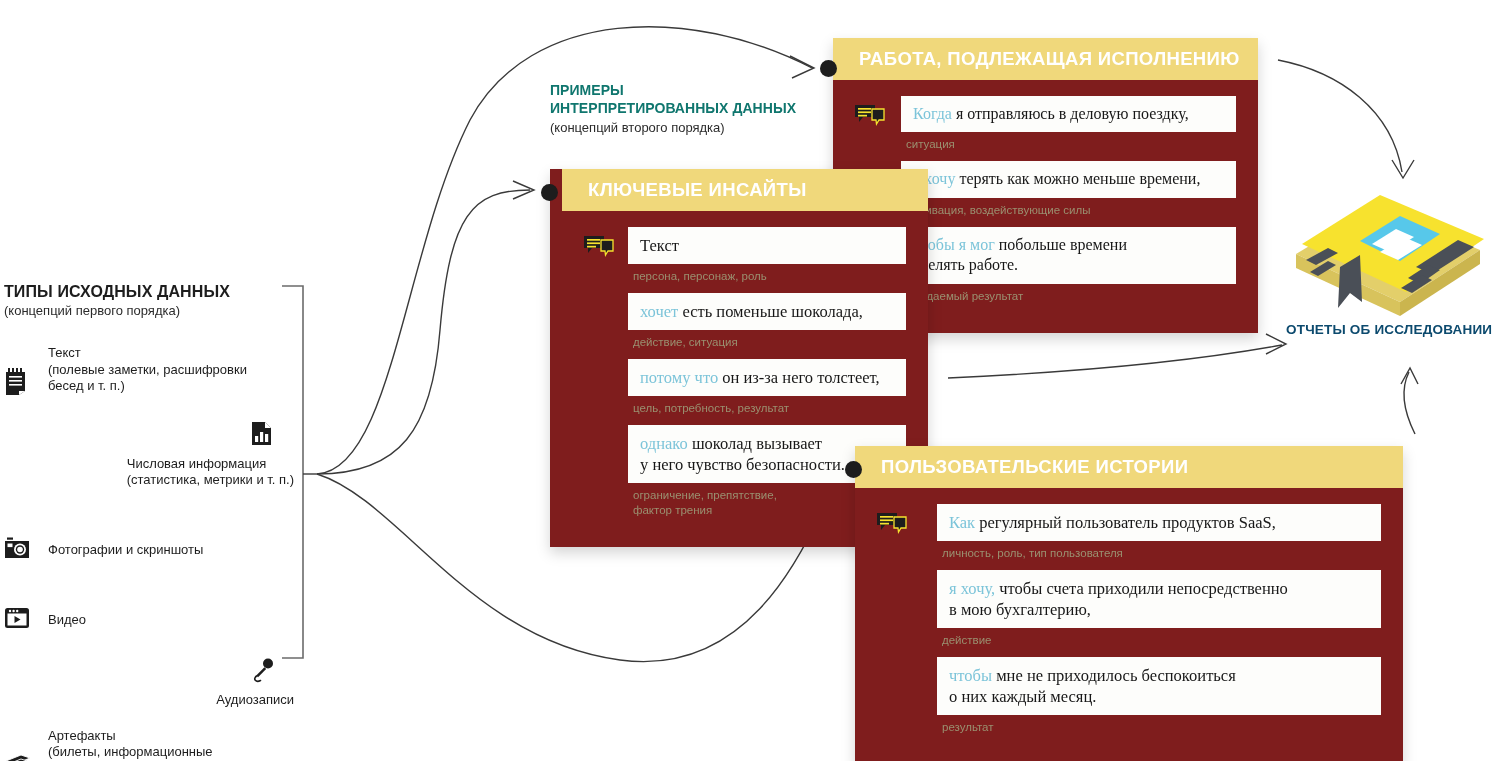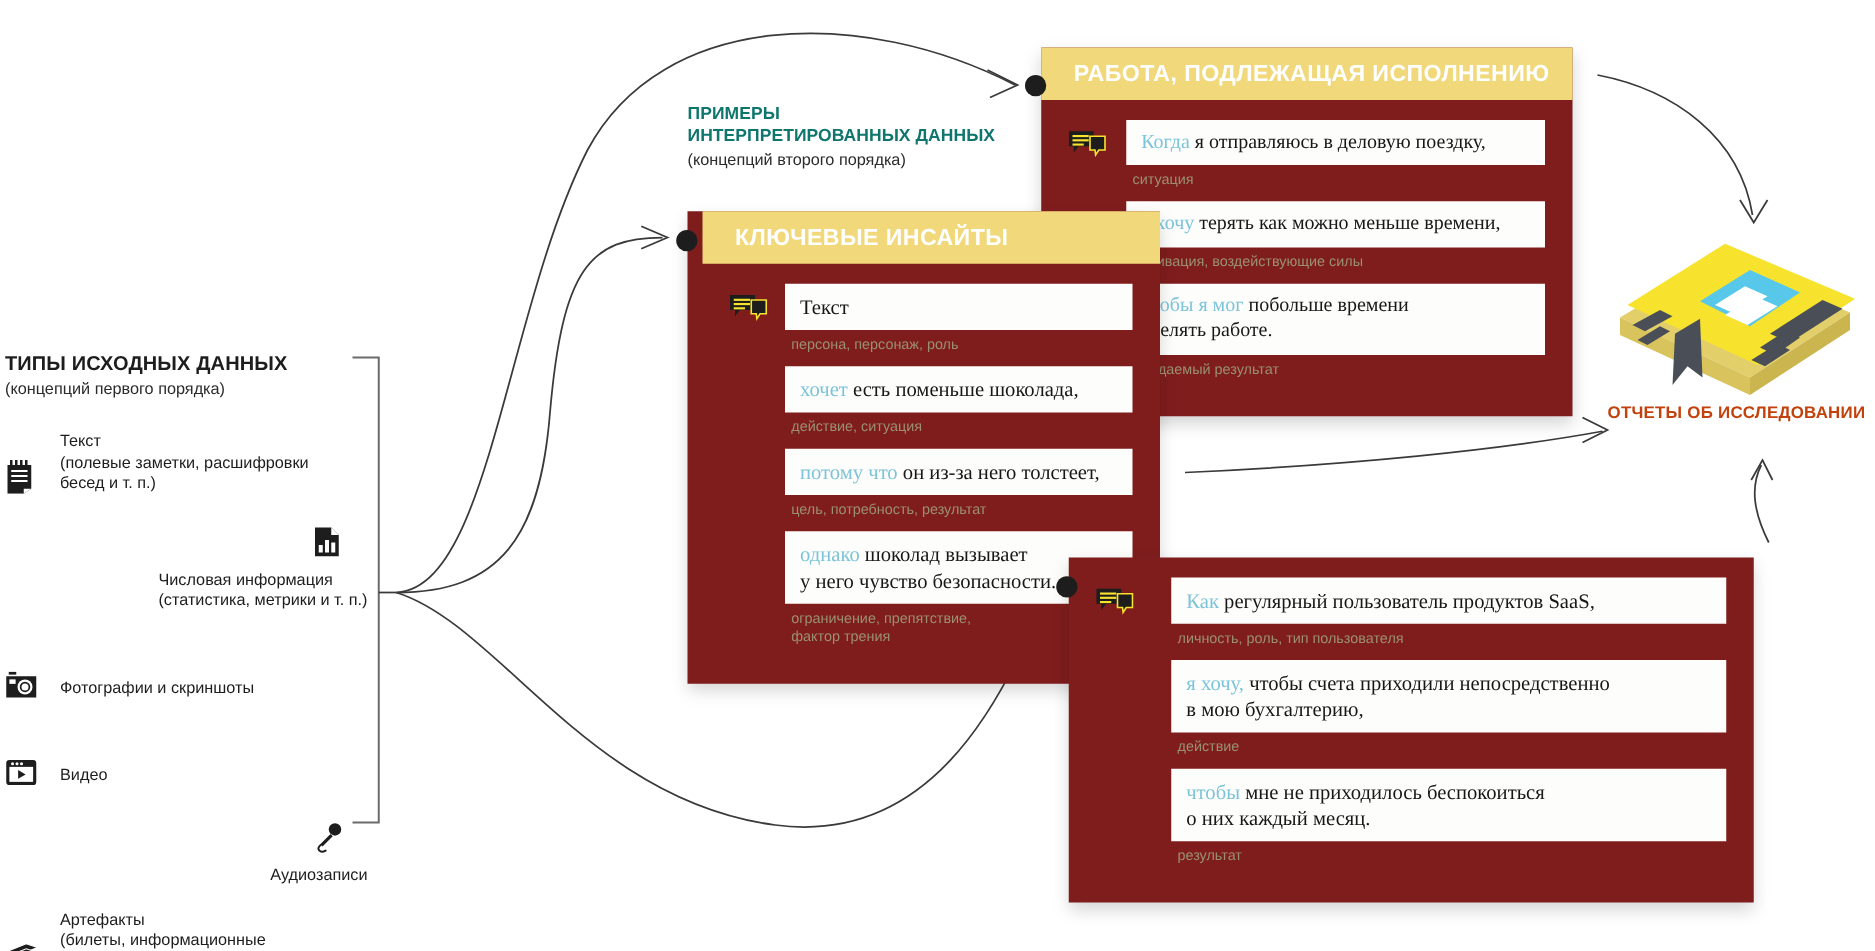--- a/index.html
+++ b/index.html
@@ -97,21 +97,21 @@
     background: #1d1d1d; z-index: 9;
   }
   #dot-jobs     { left: 820px; top: 60px; }
   #dot-insights { left: 541px; top: 184px; }
   #dot-stories  { left: 845px; top: 461px; }
 
   
   #book { position: absolute; left: 1288px; top: 162px; z-index: 3; }
   .book-label {
     position: absolute; left: 1286px; top: 322px;
-    font-size: 13.5px; font-weight: bold; color: #c2410c; letter-spacing: 0.2px;
+    font-size: 13.5px; font-weight: bold; color: #0c4a6e; letter-spacing: 0.2px;
     white-space: nowrap;
   }
 </style>
 </head>
 <body>
 
 <div id="stage">
 
   <svg id="connectors" viewBox="0 0 1500 761">
 
@@ -329,20 +329,23 @@
             <span class="kw">однако</span><span> шоколад вызывает</span><br><span>у него чувство безопасности.</span>
           </div>
           <div class="row-tag" style="max-width:180px;">ограничение, препятствие, фактор трения</div>
         </div>
       </div>
     </div>
   </div>
   <div class="head-dot" id="dot-insights"></div>
 
   <div class="card" id="card-stories">
+    <div class="card-head">
+      <span class="htxt">ПОЛЬЗОВАТЕЛЬСКИЕ ИСТОРИИ</span>
+    </div>
     <div class="card-body">
       <span class="bubble-ico">
         <svg width="30" height="24" viewBox="0 0 30 24">
           <path d="M0 1 H20 V13 H8 L4 18 V13 H0 Z" fill="#1d1d1d"></path>
           <rect x="3" y="4" width="13" height="1.7" fill="#f7e22e"></rect>
           <rect x="3" y="7.4" width="13" height="1.7" fill="#f7e22e"></rect>
           <rect x="3" y="10.8" width="9" height="1.7" fill="#f7e22e"></rect>
           <path d="M17 5 H29 V16 H24 L21.5 20 L21 16 H17 Z" fill="#1d1d1d" stroke="#f7e22e" stroke-width="1.3"></path>
         </svg>
       </span>

